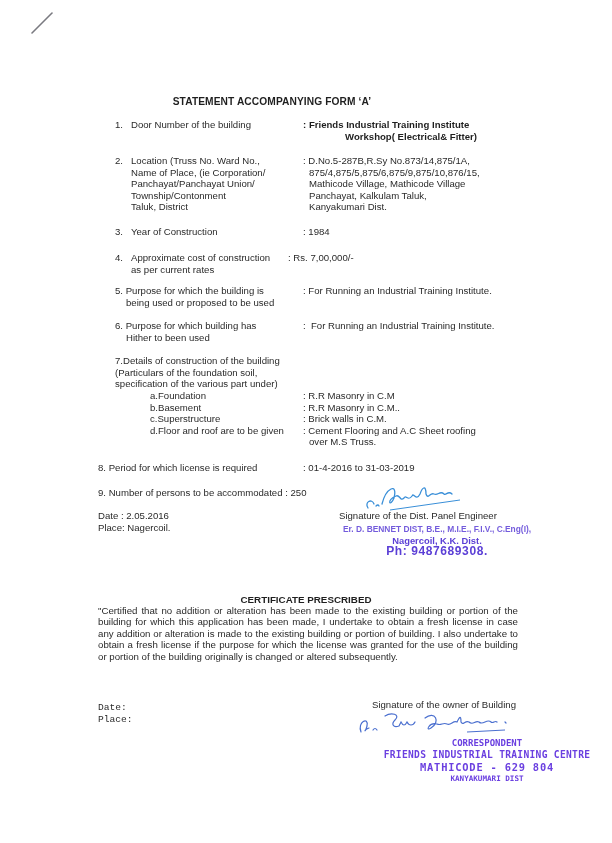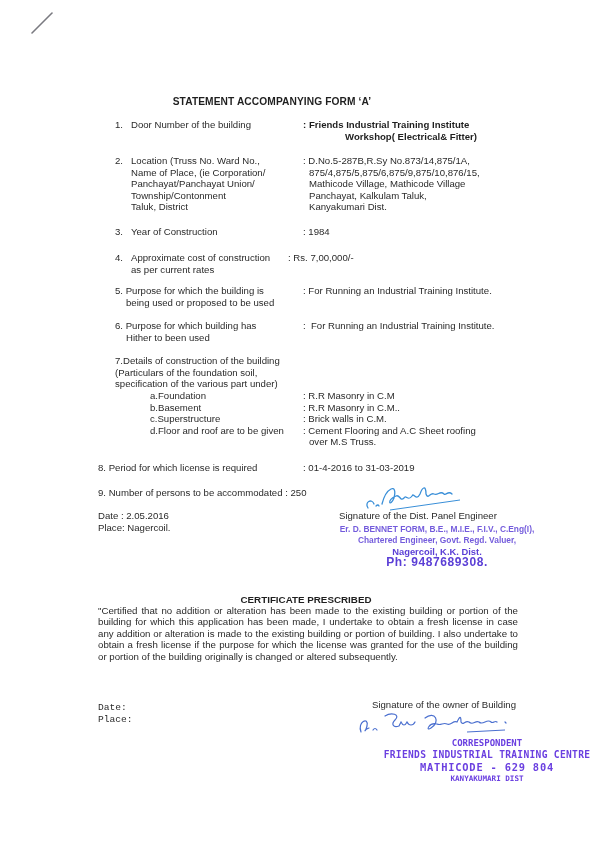--- a/index.html
+++ b/index.html
@@ -101,22 +101,21 @@
   <div>Date  : 2.05.2016</div>
   <div>Place:  Nagercoil.</div>
 </div>
 
 <svg class="sig-svg" style="left:360px;top:478px;" width="110" height="36" viewBox="0 0 110 36">
   <path d="M8 30 C4 24 12 20 14 26 M16 28 q2 -2 3 0 M22 26 C26 10 38 4 34 20 C30 30 26 22 36 18 C40 16 40 24 44 20 C46 16 48 24 52 18 C54 14 56 24 60 16 C62 10 66 6 66 16 C68 22 70 14 74 16 C78 18 80 12 84 16 C86 18 88 12 92 16" fill="none" stroke="#3a8fd8" stroke-width="1.3" stroke-linecap="round"></path>
   <path d="M30 32 L100 22" stroke="#3a8fd8" stroke-width="1" fill="none"></path>
 </svg>
 <div class="abs line" style="left:339px;top:510px;">Signature of the Dist. Panel Engineer</div>
 <div class="abs stamp" style="left:330px;top:524px;width:214px;line-height:11px;font-size:8.4px;">
-  <div style="opacity:0.85">Er. D. BENNET FORM, B.E., M.I.E., F.I.V., C.Eng(I),</div>
-  <div style="opacity:0.85">Chartered Engineer, Govt. Regd. Valuer,</div>
+  <div style="opacity:0.85">Er. D. BENNET DIST, B.E., M.I.E., F.I.V., C.Eng(I),</div>
   <div style="font-size:9.4px;">Nagercoil, K.K. Dist.</div>
   <div style="font-size:12px;letter-spacing:0.6px;">Ph:  9487689308.</div>
 </div>
 
 <div class="abs cert-head">CERTIFICATE PRESCRIBED</div>
 <div class="abs cert-body">"Certified that no addition or alteration has been made to the existing building or portion of the building for which this application has been made, I undertake to obtain a fresh license in case any addition or alteration is made to the existing building or portion of building. I also undertake to obtain a fresh license if the purpose for which the license     was granted for the use of the building or portion of the building originally is changed or  altered subsequently.</div>
 
 <div class="abs line" style="left:98px;top:702px;font-family:Liberation Mono, monospace;">
   <div>Date:</div>
   <div>Place:</div>

